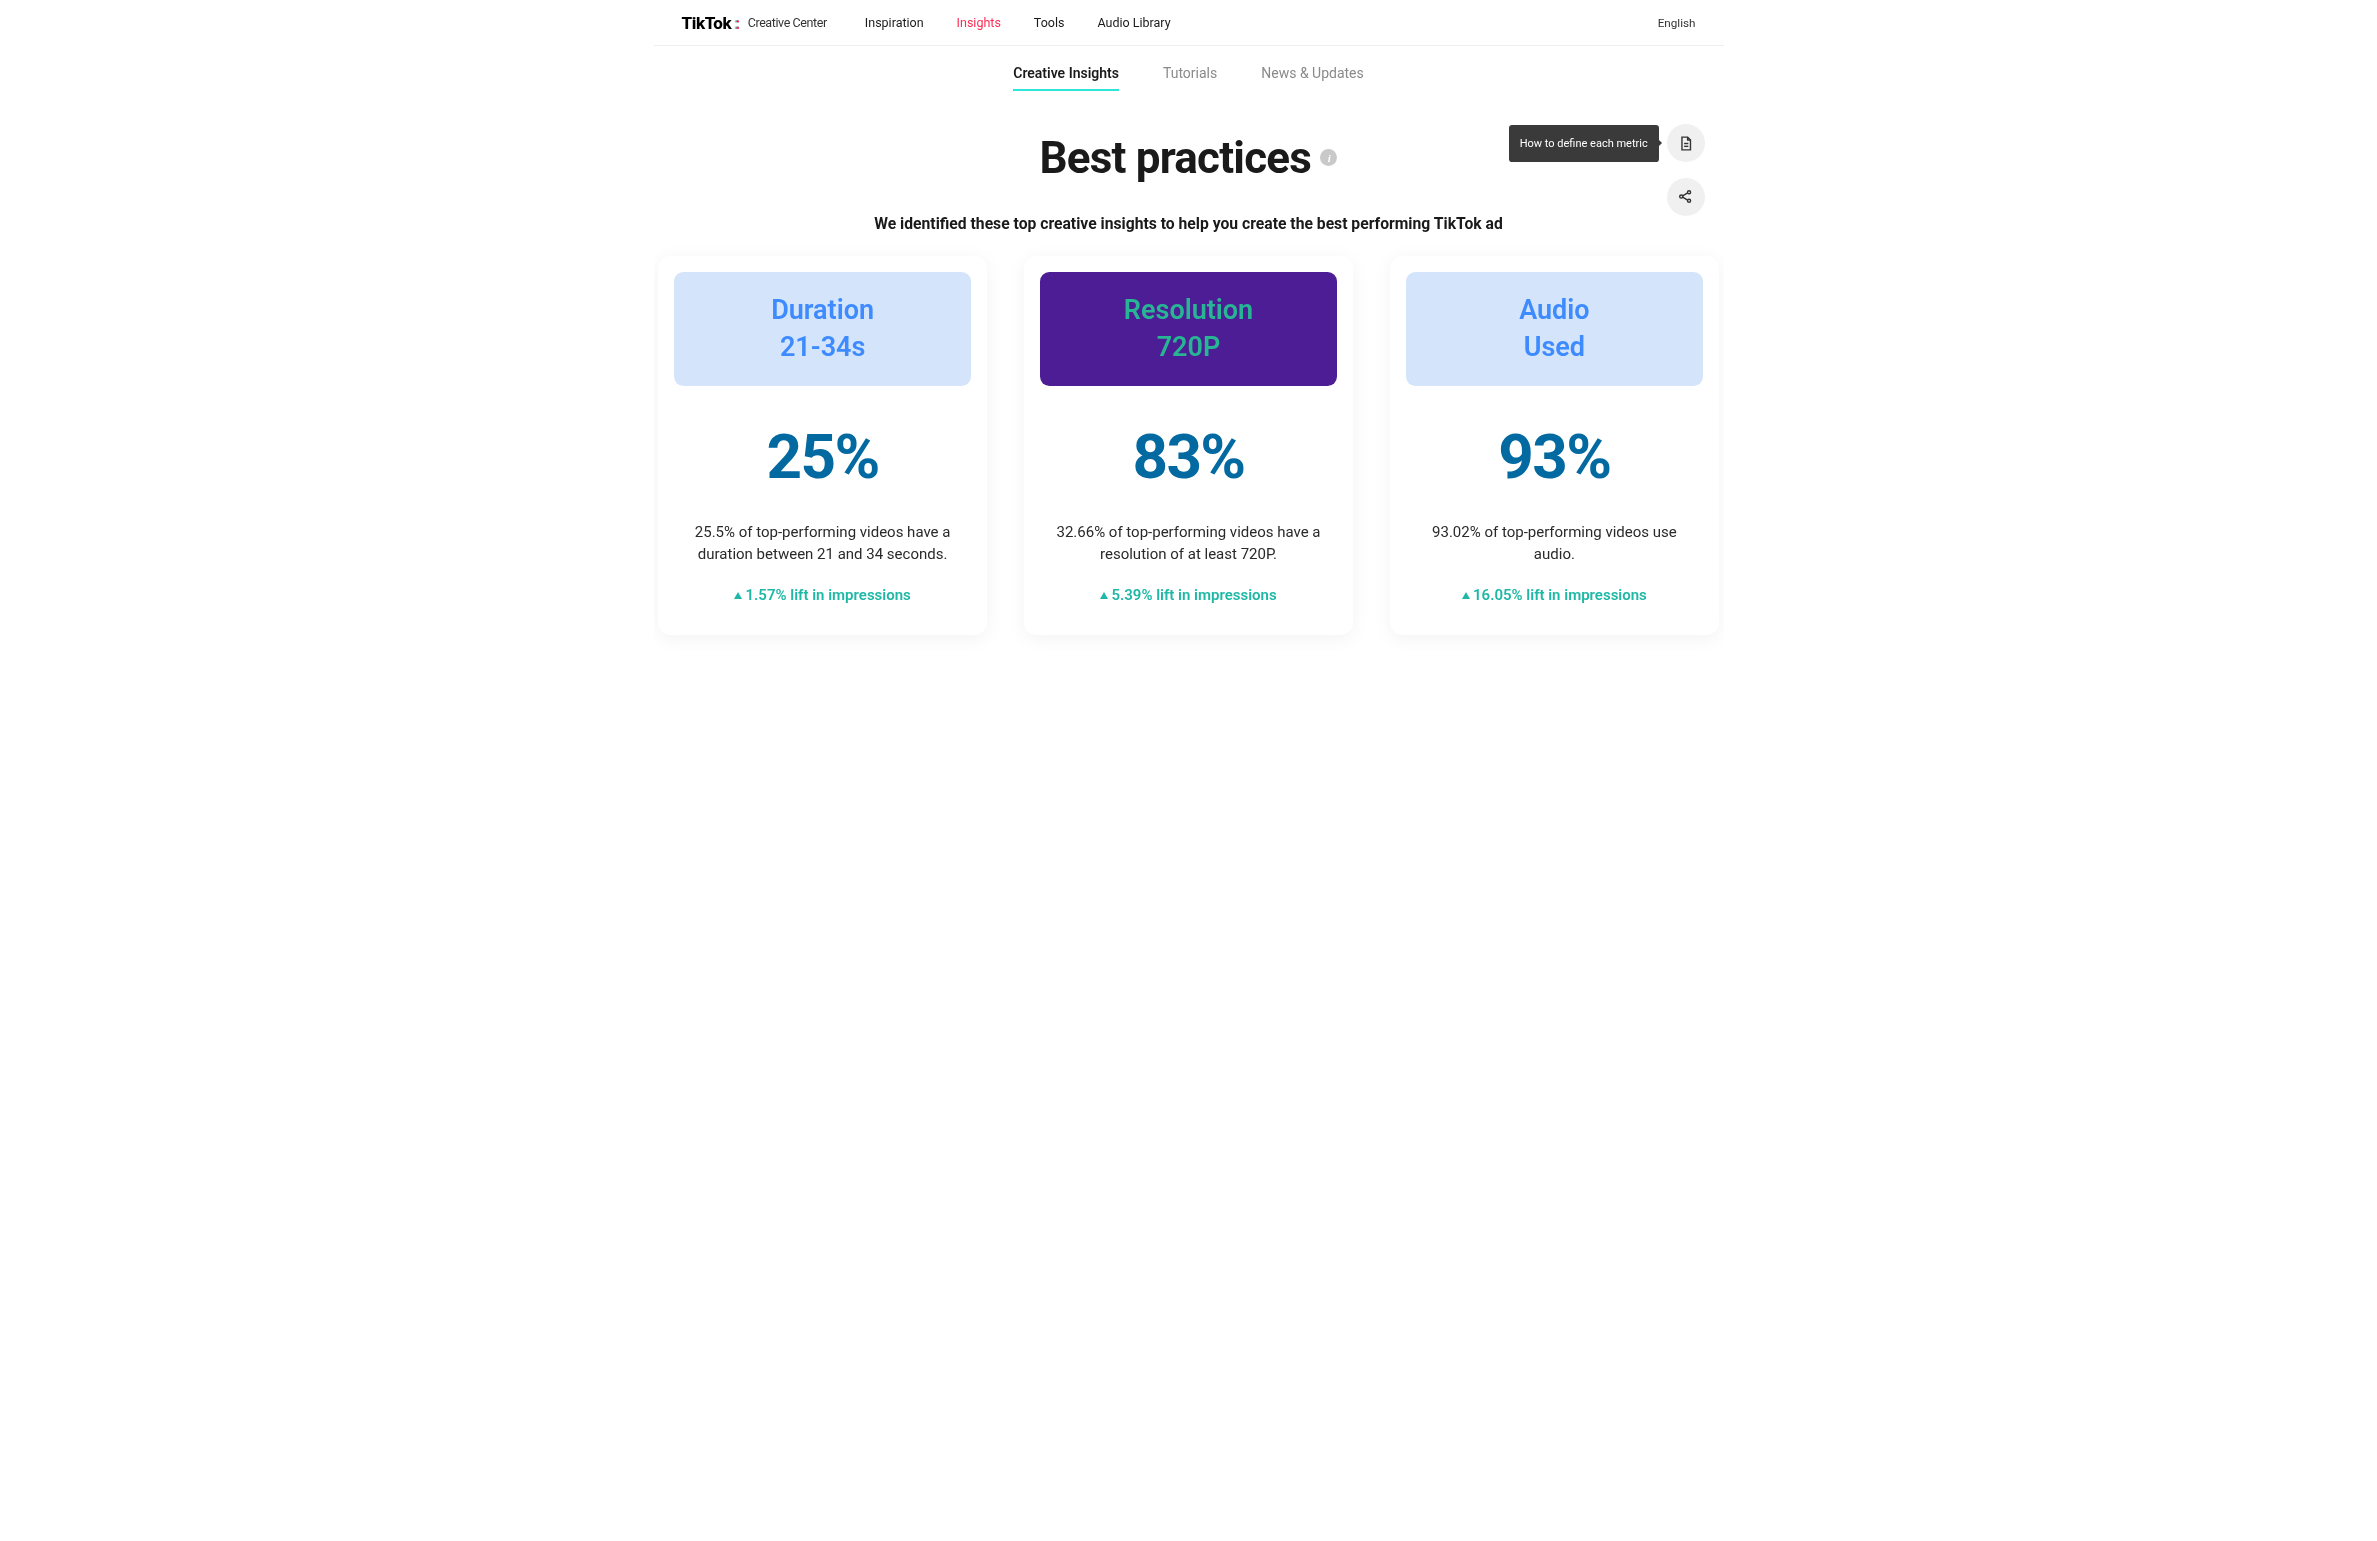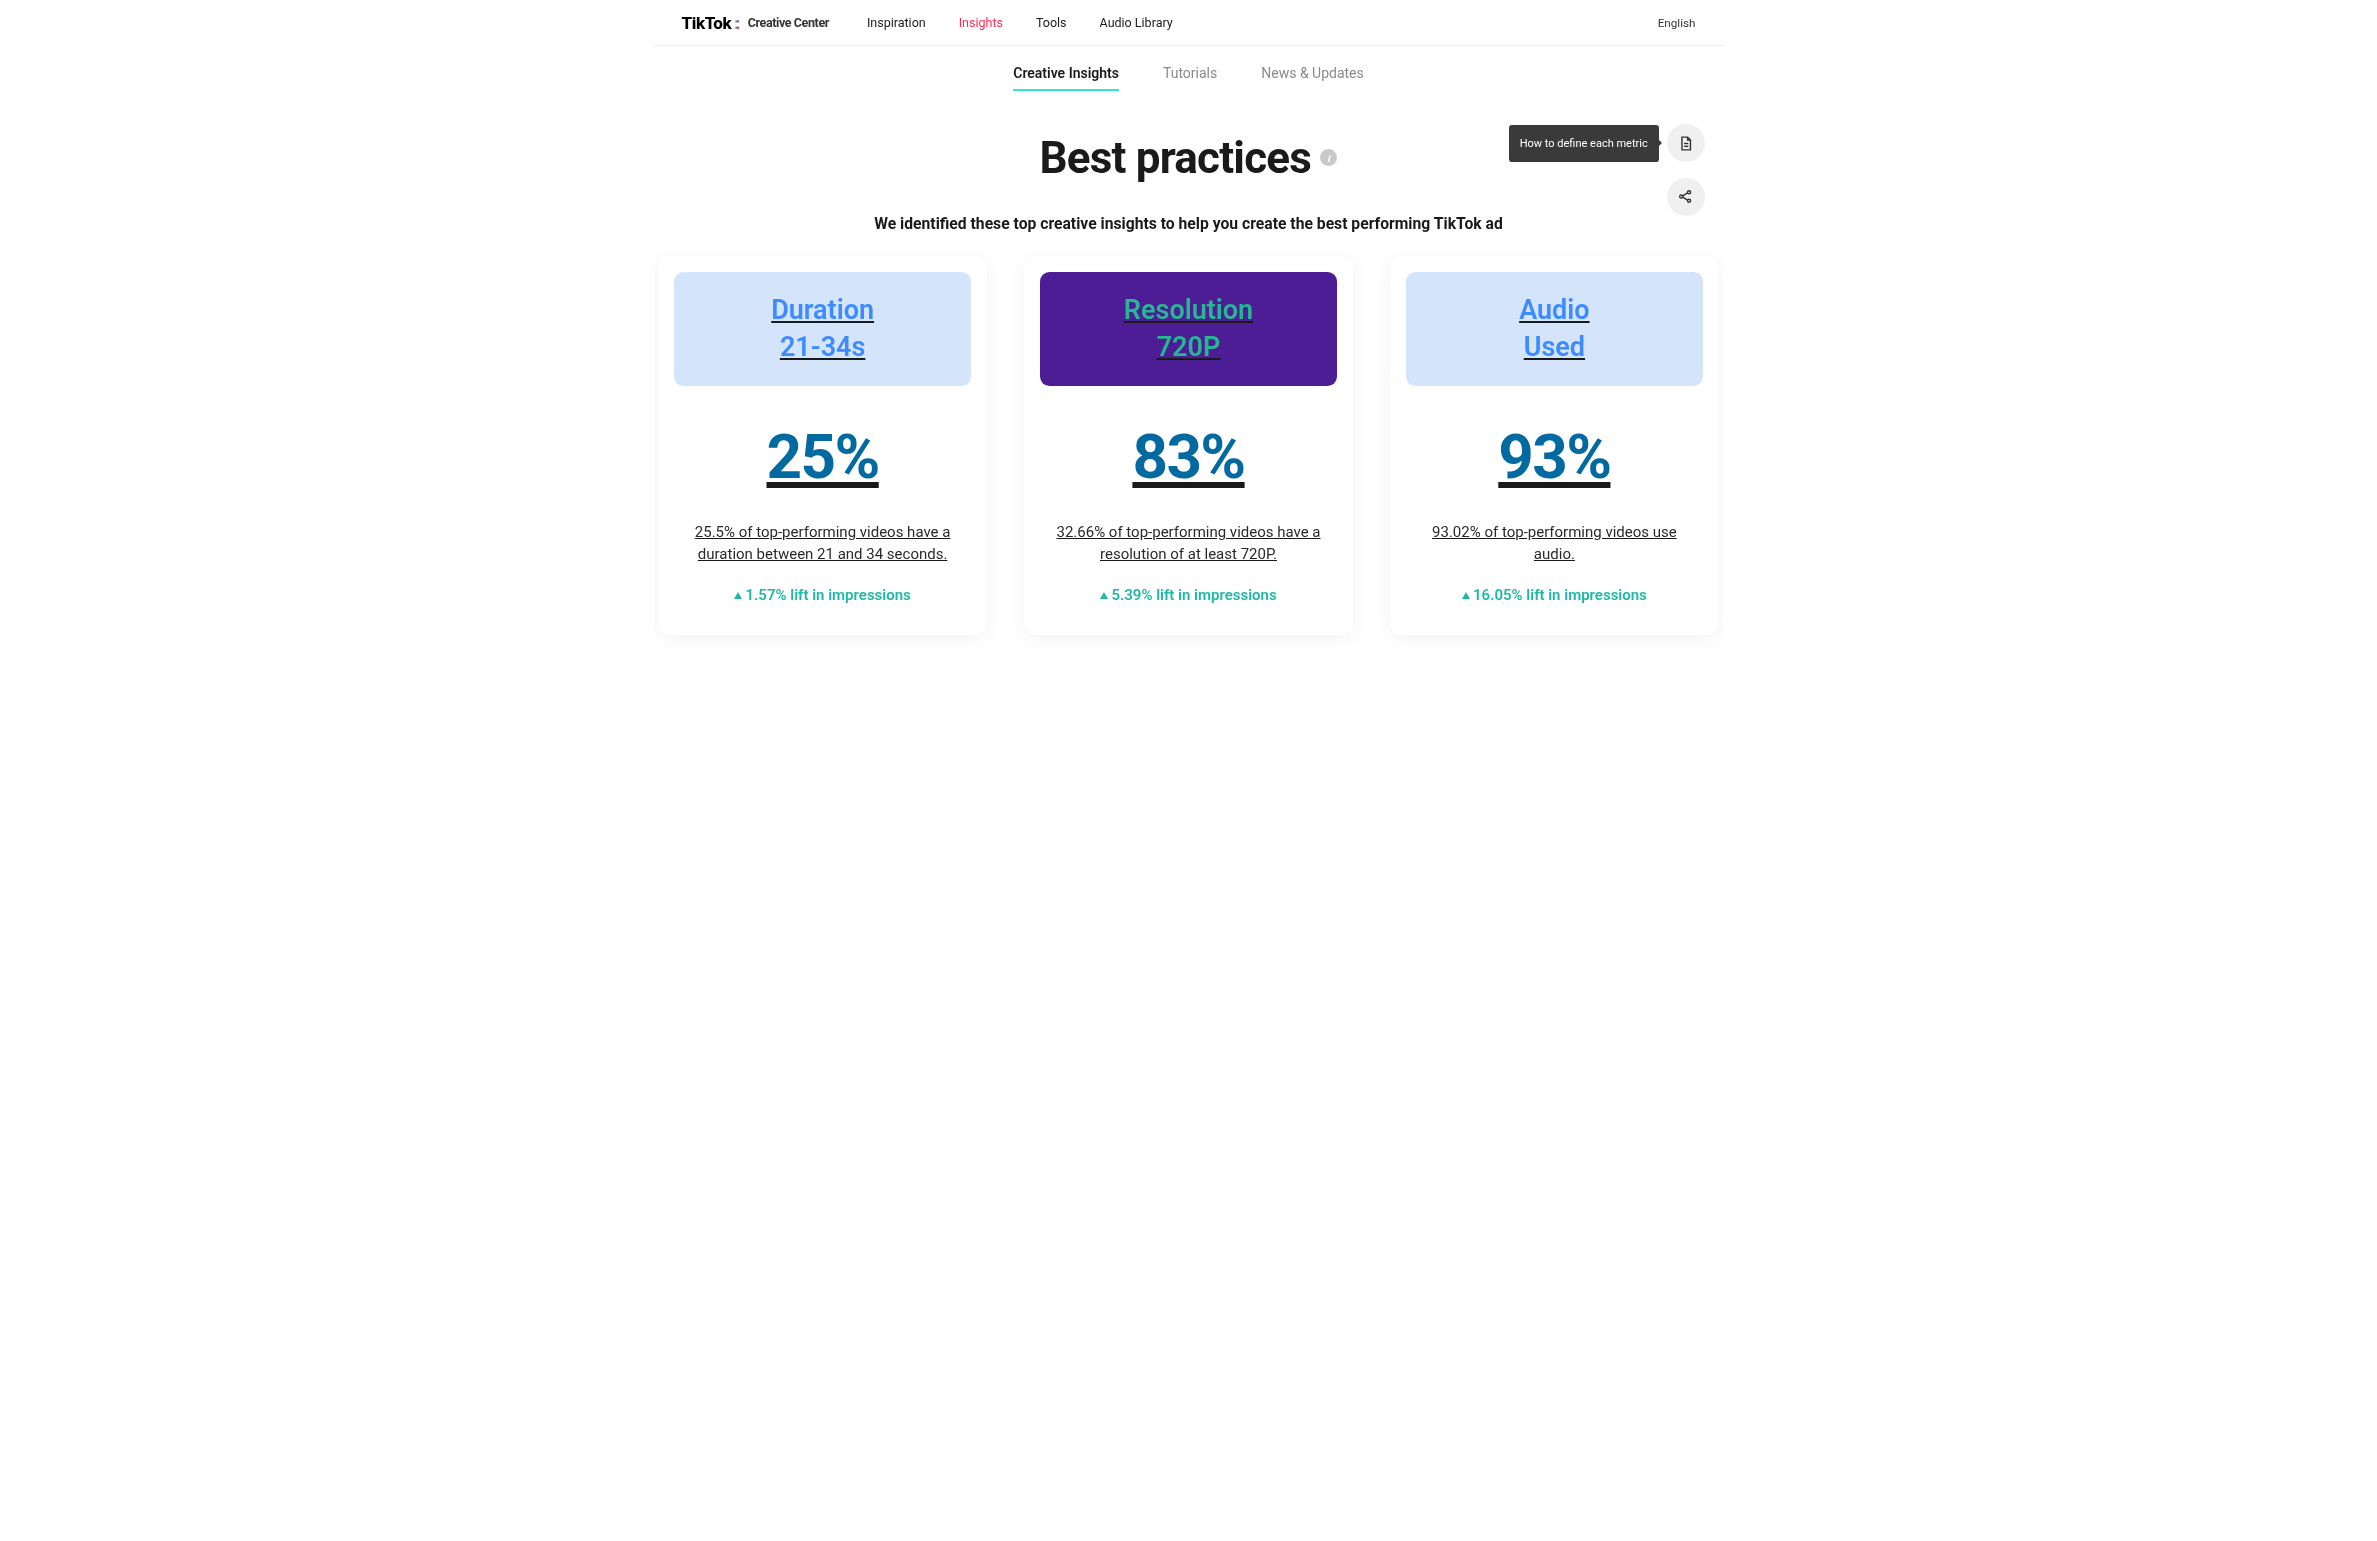--- a/index.html
+++ b/index.html
@@ -34,21 +34,21 @@
   }
   .logo-colon::after {
     content: ':';
     color: #fe2c55;
     position: absolute;
     left: 1.6px;
     top: 0;
   }
   .logo-sub {
     font-size: 12.5px;
-    font-weight: 700;
+    font-weight: 400;
     color: #333;
     margin-left: 7.8px;
     text-align: center;
   }
   .nav {
     display: flex;
     gap: 33px;
     margin-left: 38px;
   }
   .nav-item {
@@ -154,21 +154,20 @@
     justify-content: center;
     cursor: pointer;
   }
   .circle-btn svg { width: 17px; height: 17px; stroke: #333; fill: none; stroke-width: 2; }
   
   .cards {
     display: flex;
     gap: 37px;
     padding: 23.5px 4.7px 15.7px;
     justify-content: center;
-    text-decoration: underline;
   }
   .card {
     flex: 1;
     max-width: 338px;
     background: #fff;
     border-radius: 12.5px;
     padding: 15.7px 15.7px 31px;
     box-shadow: 0 3.1px 19px rgba(0,0,0,0.05);
     text-align: center;
   }

